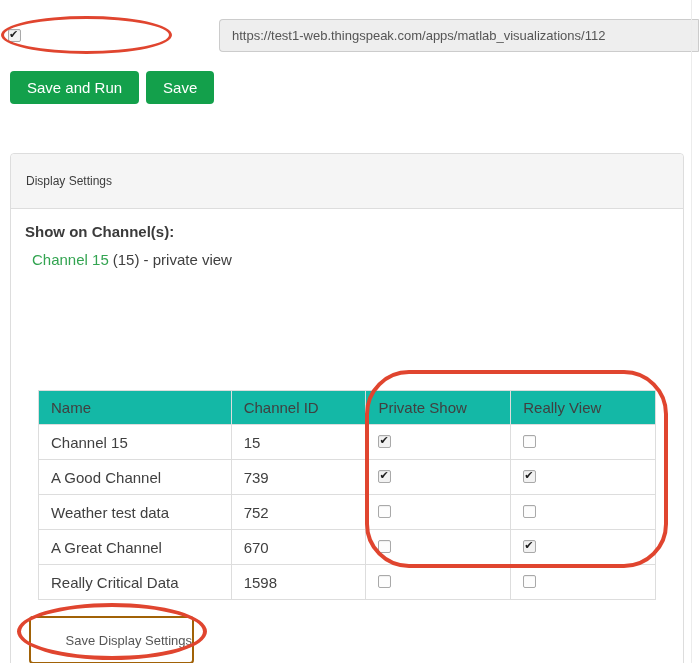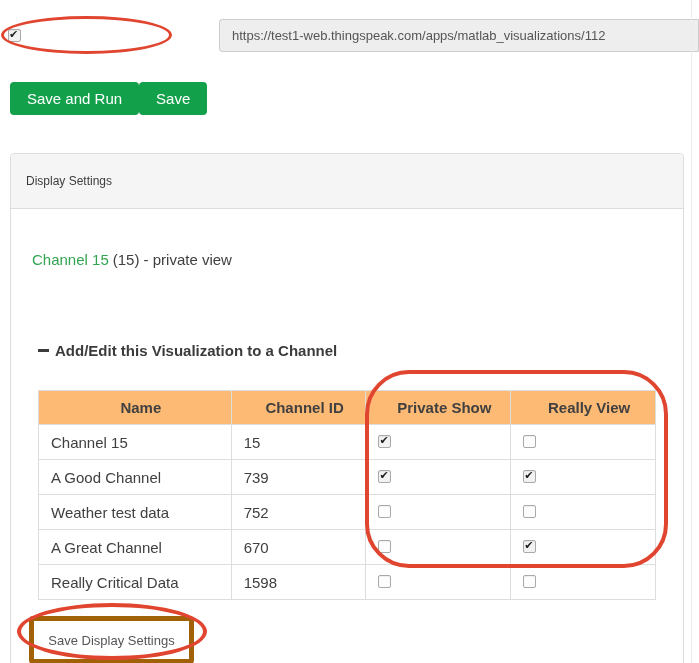--- a/index.html
+++ b/index.html
@@ -29,21 +29,21 @@
     border-right:none; border-radius:4px 0 0 4px; padding:0 12px;
     font-family:"Liberation Sans", sans-serif; font-size:13px; color:#555555; outline:none;
   }
   .copy-addon {
     width:37px; height:33px; background:#e4e4e4; border:1px solid #cccccc;
     border-radius:0 4px 4px 0; display:flex; align-items:center; justify-content:center;
     cursor:pointer;
   }
 
   
-  .btn-row { position:absolute; left:10px; top:82px; display:flex; }
+  .btn-row { position:absolute; left:10px; top:71px; display:flex; gap:7px; }
   .btn-green {
     height:33px; background:#13A04B; color:#ffffff; border:none; border-radius:4px;
     font-family:"Liberation Sans", sans-serif; font-size:15px; padding:0 17px; cursor:pointer;
   }
 
   
   .panel {
     position:absolute; left:10px; top:153px; width:674px; height:525px;
     background:#ffffff; border:1px solid #ddddDD; border-radius:4px;
   }
@@ -62,28 +62,28 @@
   .collapse-row {
     position:absolute; left:27px; top:188px; font-size:15px; font-weight:bold;
     color:#3b3b3b; cursor:pointer; display:flex; align-items:center;
   }
   .minus-icon { display:inline-block; width:11px; height:3px; background:#3b3b3b; margin-right:6px; }
 
   
   .tbl-wrap { position:absolute; left:27px; top:236px; width:618px; }
   table { border-collapse:collapse; width:618px; font-size:15px; color:#404040; }
   th, td { border:1px solid #dddddd; text-align:left; padding:0 0 0 12px; }
-  th { background:#fdba74; font-weight:bold; height:34px;text-align:center; }
+  th { background:#14b8a6; font-weight:normal; height:34px; }
   td { height:35px; background:#ffffff; }
 
   
   .btn-outline {
     position:absolute; left:18px; top:462px; width:165px; height:48px;
-    background:#ffffff; border:5px solid #a16207; border-radius:4px;
-    font-family:"Liberation Sans", sans-serif; font-size:13px; color:#555555; cursor:pointer;
+    background:#ffffff; border:2px solid #a16207; border-radius:4px;
+    font-family:"Liberation Sans", sans-serif; font-size:13px; color:#555555; cursor:pointer;text-align:right;
   }
 
   
   .oval { position:absolute; border:3px solid #E0452F; pointer-events:none; }
   .oval-1 { left:1px;  top:16px;  width:171px; height:38px;  border-radius:50%; }
   .oval-2 { left:365px; top:370px; width:303px; height:198px; border-width:4px; border-radius:44px; }
   .oval-3 { left:17px; top:603px; width:190px; height:57px;  border-width:4px; border-radius:50%; }
 
   .edge-line { position:absolute; left:691px; top:0; width:1px; height:663px; background:#ececec; }
 </style>
@@ -108,29 +108,26 @@
   </div>
 
   <div class="btn-row">
     <button class="btn-green">Save and Run</button>
     <button class="btn-green">Save</button>
   </div>
 
   <div class="panel">
     <div class="panel-header">Display Settings</div>
 
+    <div class="show-on">Show on Channel(s):</div>
 
     <div class="chan-line chan-1">
       <a>Channel 15</a><span class="detail">(15) - private view</span>
     </div>
 
-    <div class="collapse-row">
-      <span class="minus-icon"></span>
-      <span>Add/Edit this Visualization to a Channel</span>
-    </div>
 
     <div class="tbl-wrap">
       <table>
         <colgroup>
             <col style="width:193px">
             <col style="width:135px">
             <col style="width:145px">
             <col style="width:145px">
           </colgroup>
         <thead>

